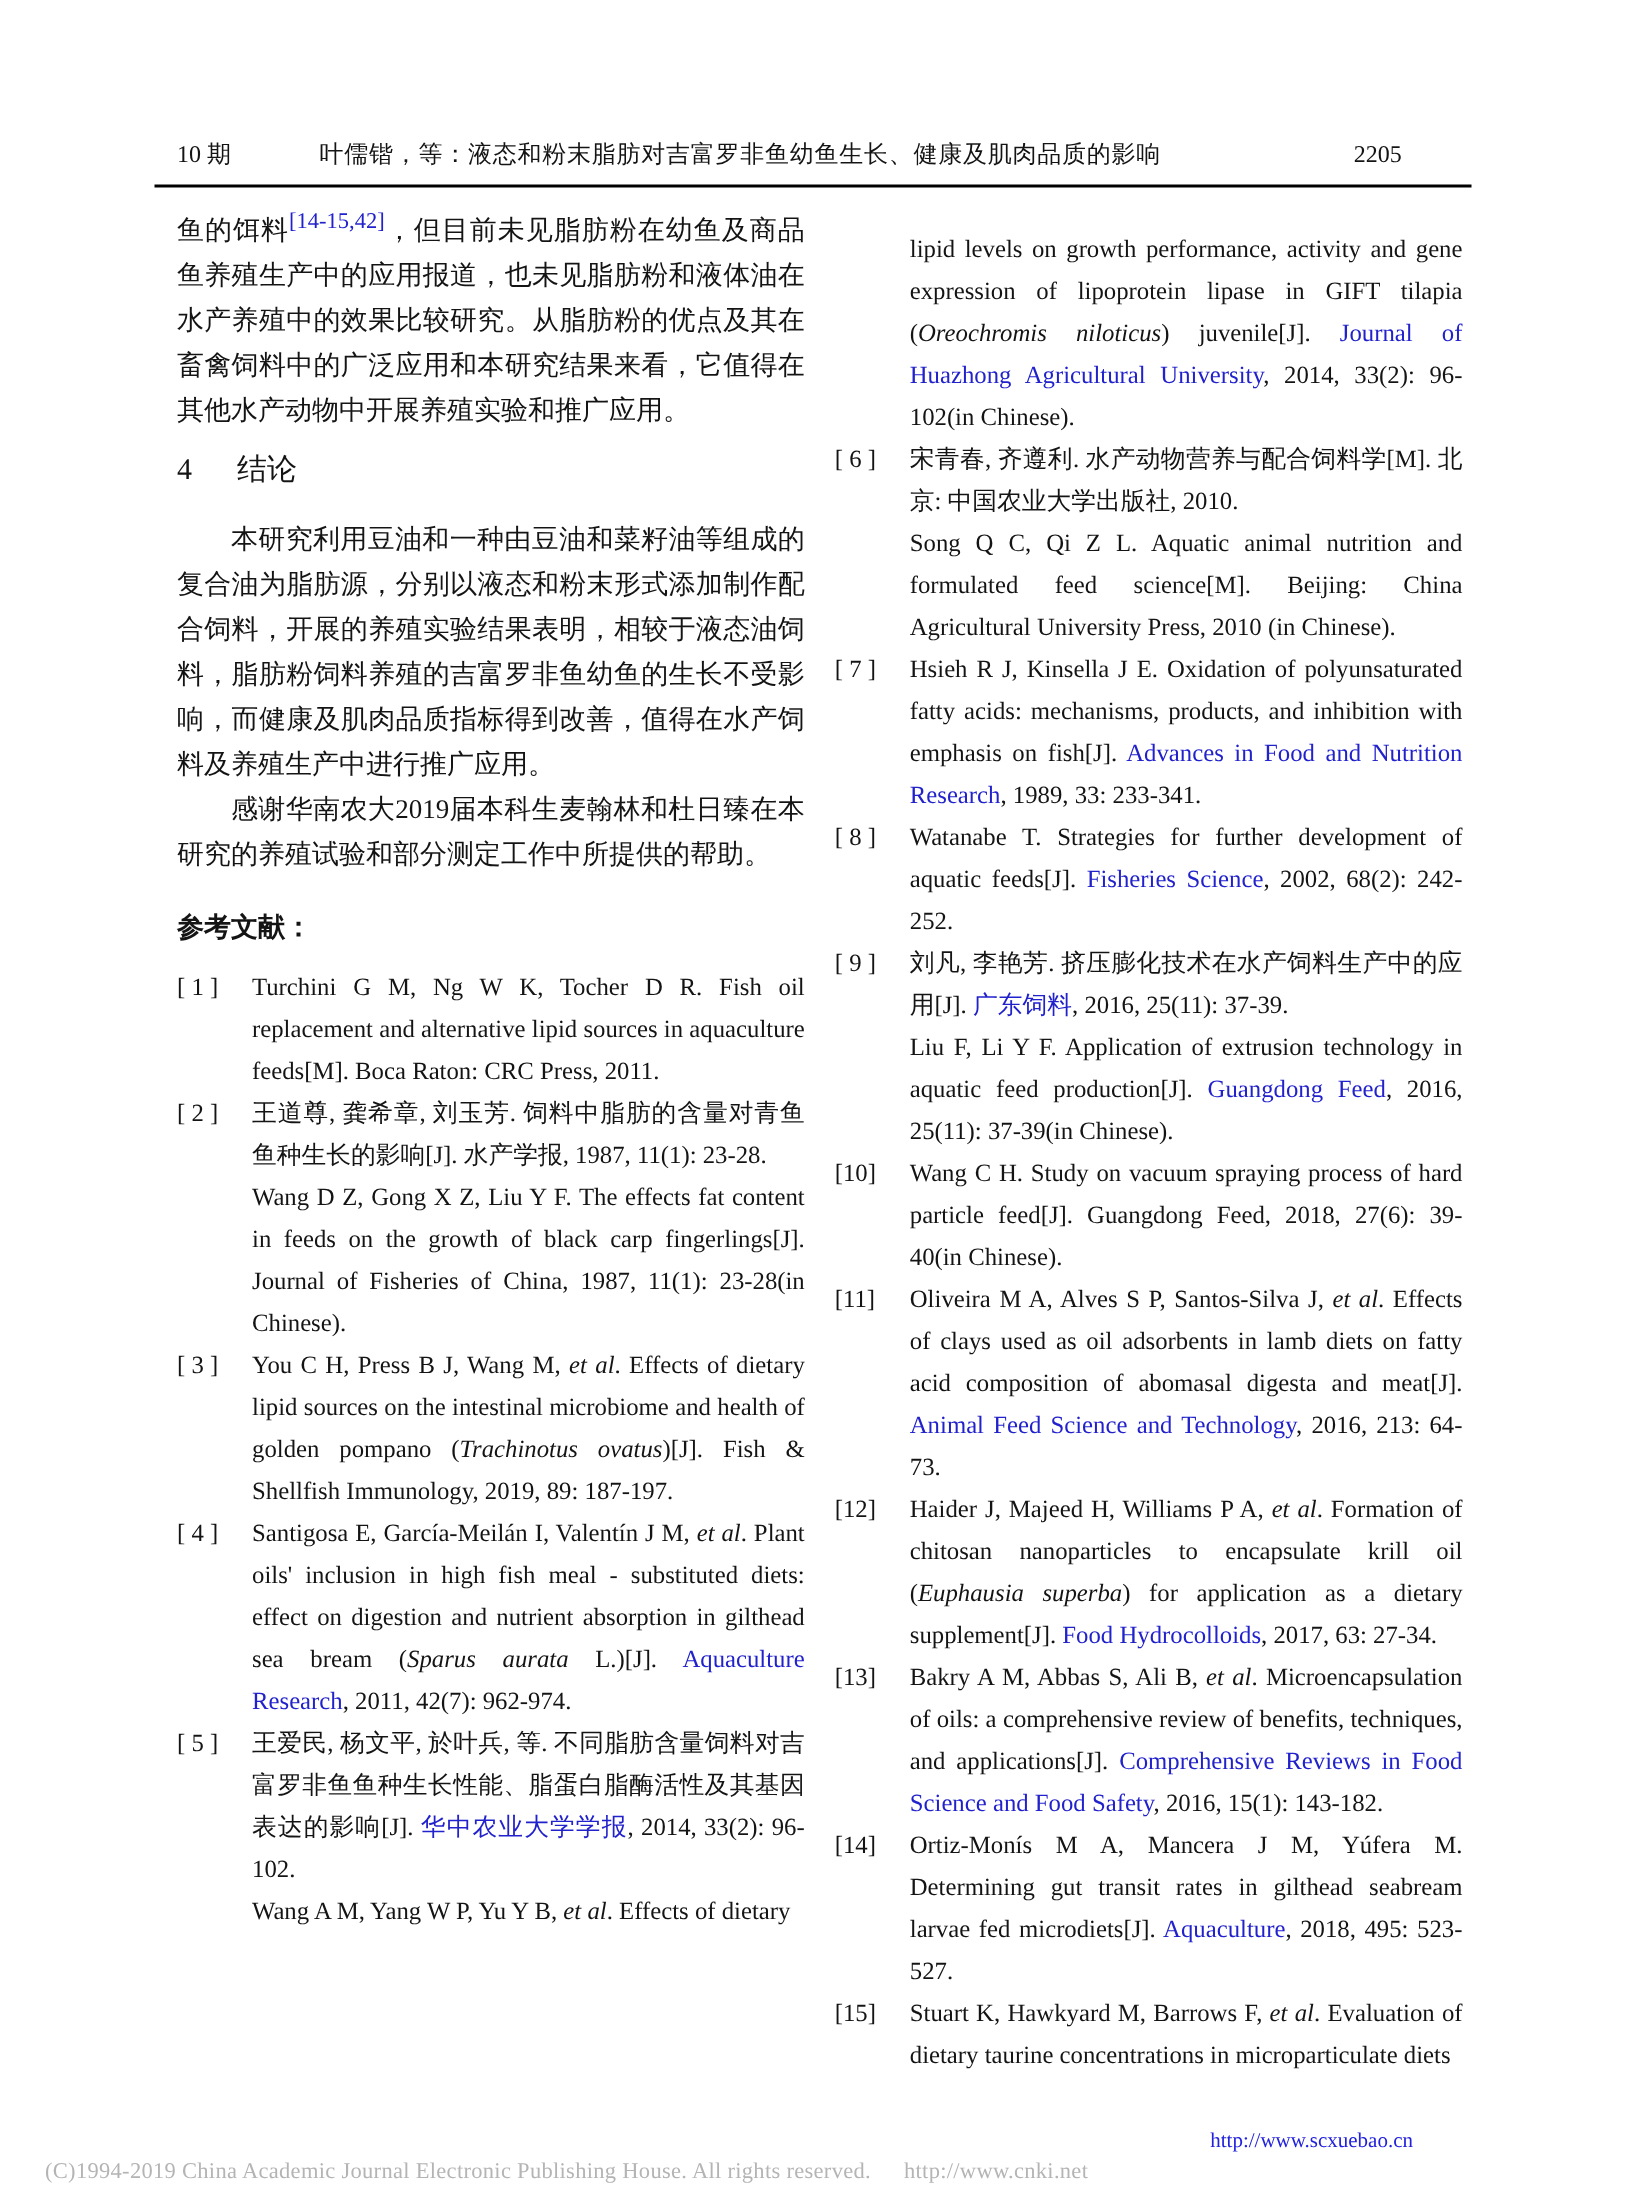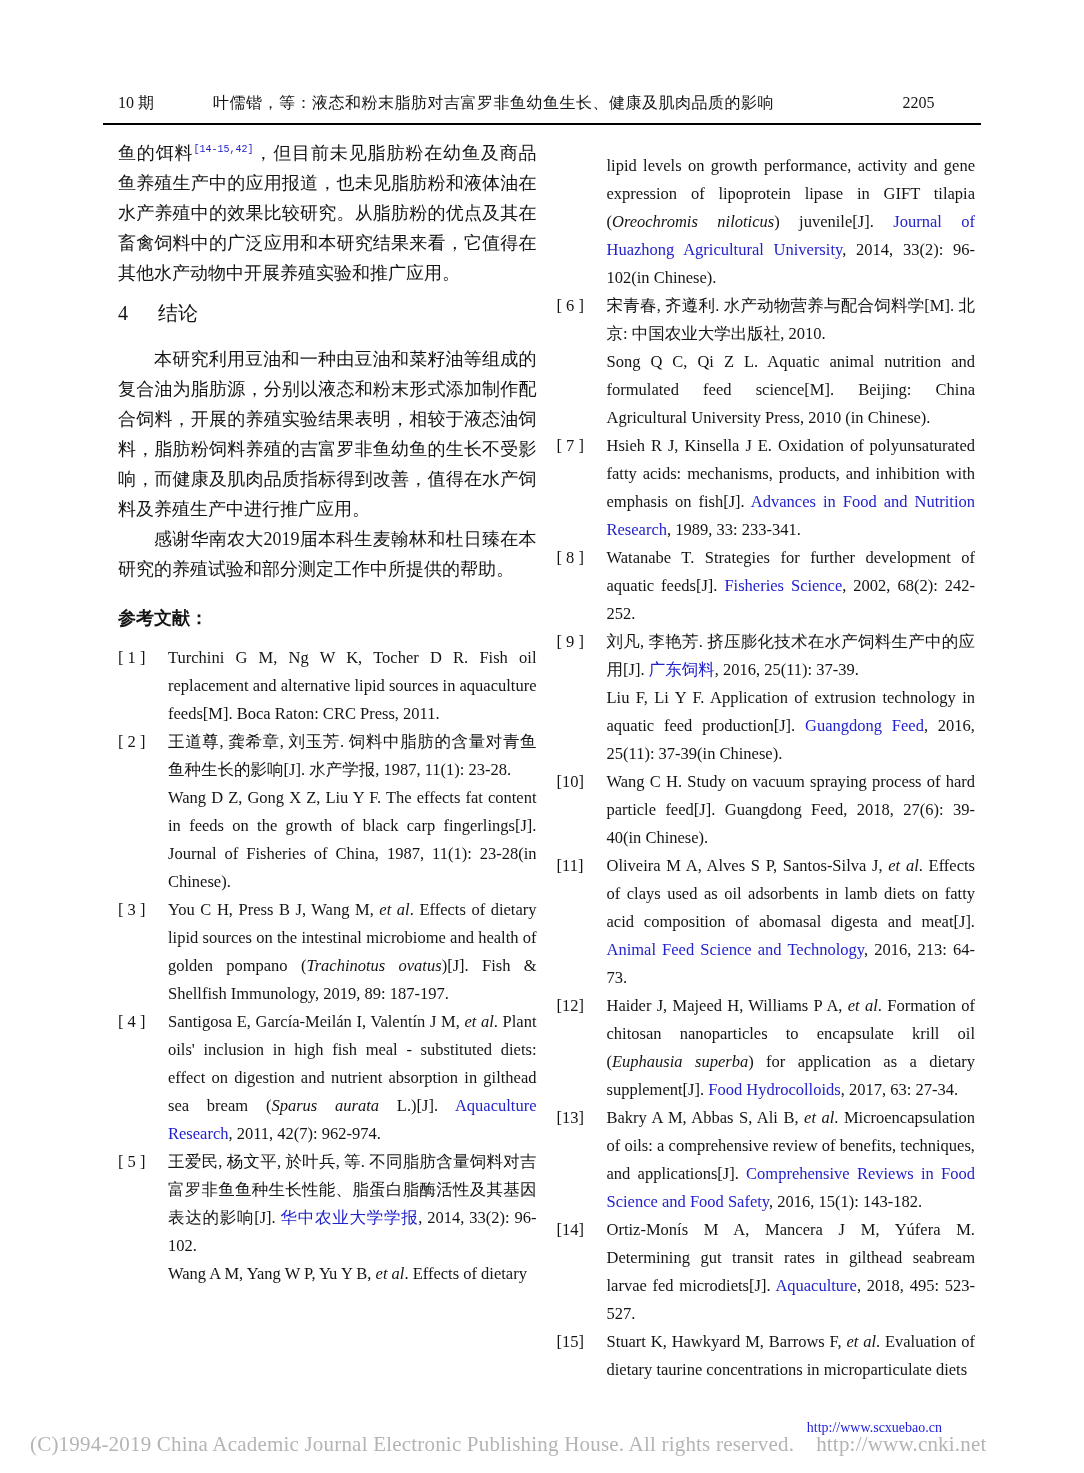--- a/index.html
+++ b/index.html
@@ -25,21 +25,21 @@
 
   
   .columns { display:flex; gap:20px; margin:13px 109px 0 118px; }
   .col { flex:1; min-width:0; }
 
   .para {
     font-size:18px; line-height:30px;
     text-align:justify; text-indent:2em;
   }
   .no-indent { text-indent:0; }
-  .cite-sup { color:#2222cc; font-size:10px; vertical-align:super; line-height:0; cursor:pointer;font-family:Liberation Mono, monospace; }
+  .cite-sup { color:#2222cc; font-size:15px; vertical-align:super; line-height:0; cursor:pointer; }
 
   .sec-heading { margin:12px 0 18px 0; font-size:20px; line-height:26px; }
   .sec-no { margin-right:30px; }
 
   .note { margin-top:5px; }
 
   .ref-heading {
     margin-top:22px;
     font-family:"Liberation Sans","DejaVu Sans",sans-serif;
     font-weight:bold; font-size:18px; line-height:24px;
@@ -54,21 +54,21 @@
   .s-i { font-style:italic;font-family:Liberation Serif, serif; }
   .s-b { color:#2222cc; cursor:pointer; }
 
   
   .footer-link {
     position:absolute; right:142px; bottom:37px;
     font-size:14px; color:#2222dd; cursor:pointer;
   }
   .footer-copyright {
     position:absolute; left:30px; bottom:16px;
-    font-size:21px; color:#b4b4b4; letter-spacing:0.2px;
+    font-size:15px; color:#b4b4b4; letter-spacing:0.2px;
     white-space:nowrap;
   }
   .cnki { margin-left:22px; color:#b4b4b4; }
 </style>
 </head>
 <body>
 
 <div class="page">
 
   <div class="header">

